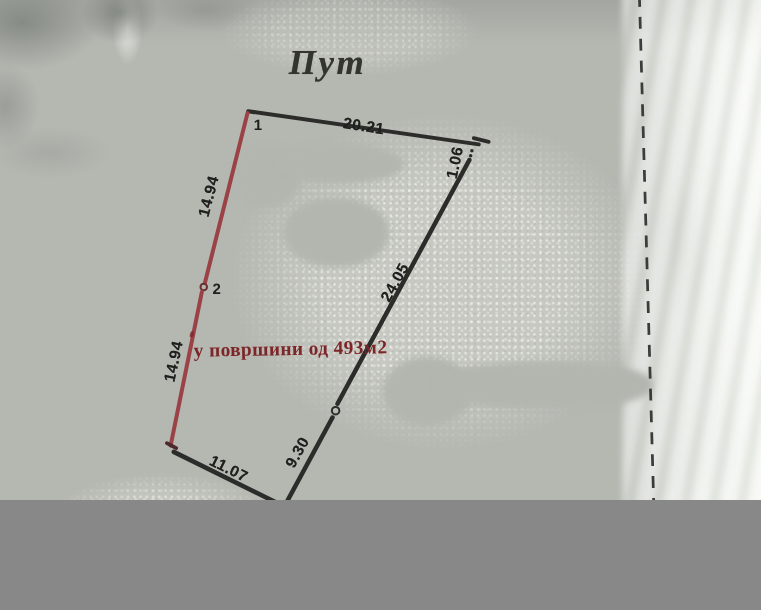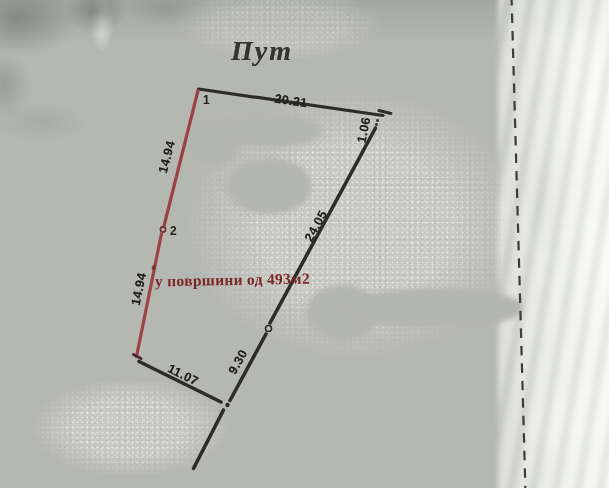--- a/index.html
+++ b/index.html
@@ -1,17 +1,17 @@
 <!DOCTYPE html>
 <html style="--color-paper: #b5b7b1; --color-ink: #2c2c2a; --color-measure-ink: #1f1f1d; --color-parcel-red: #9a4246; --color-annotation-red: #7d2629; --color-title-ink: #34342f; --color-dash: #3c3c3a;"><head>
 <meta charset="utf-8">
 <style>
   html,body { margin:0; padding:0; background:#888; }
   .stage {
-    position:relative; width:609px; height:488px; overflow:hidden;
+    position:relative; width:609px; height:400px; overflow:hidden;
     font-family:"Liberation Sans", sans-serif;
   }
   .bg-base { position:absolute; inset:0; background:#b5b7b1; }
   .bg-shade {
     position:absolute; inset:0;
     background-image:
       linear-gradient(180deg, rgba(120,126,120,.28), transparent 9%),
       radial-gradient(90px 55px at 18px 18px,  rgba(100,107,101,.55), transparent 70%),
       radial-gradient(45px 35px at 96px 10px,  rgba(92,98,93,.55),   transparent 70%),
       radial-gradient(16px 40px at 102px 22px, rgba(240,242,238,.85),transparent 75%),

